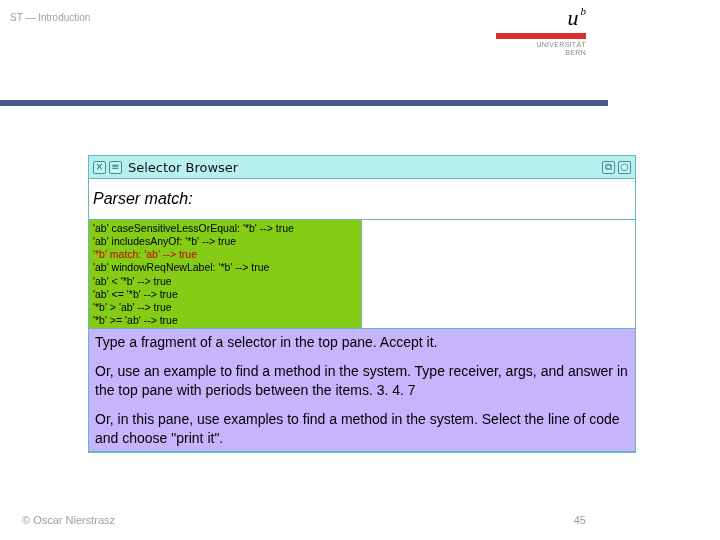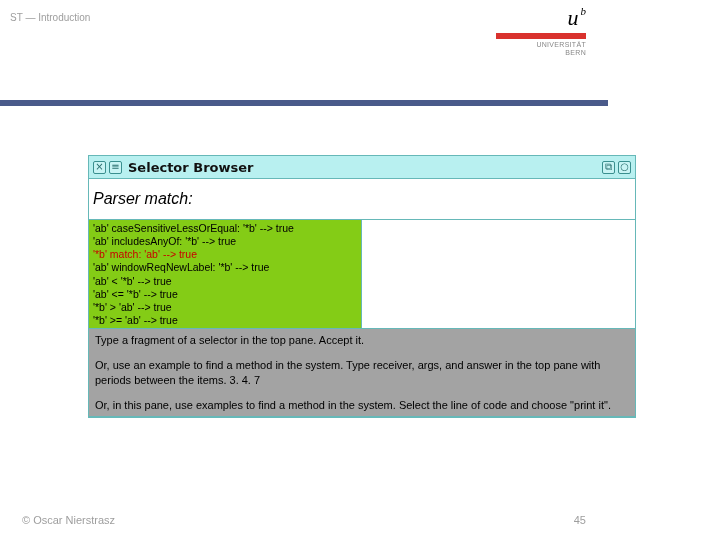--- a/index.html
+++ b/index.html
@@ -16,34 +16,34 @@
   .logo-u .b-sup { font-family: "Times New Roman", serif; font-style: italic; font-size: 11px; color: #000; position: relative; top: -10px; }
   .logo-red { height: 6px; background: #d9322e; margin-top: 2px; }
   .logo-text { text-align: right; font-size: 7px; color: #888; letter-spacing: 0.3px; line-height: 1.2; margin-top: 2px; }
   .rule { position: absolute; top: 100px; left: 0; right: 0; height: 6px; background: #4a5a8a; }
 
   
   .window { position: absolute; top: 155px; left: 88px; width: 548px; border: 1px solid #66b8b8; background: #b8f0f0; font-family: "Verdana", "DejaVu Sans", sans-serif; }
   .titlebar { display: flex; align-items: center; height: 22px; padding: 0 4px; gap: 4px; }
   .tb-left, .tb-right { display: flex; gap: 3px; align-items: center; }
   .tb-btn { width: 13px; height: 13px; border: 1px solid #3a8f8f; border-radius: 2px; display: flex; align-items: center; justify-content: center; font-size: 10px; line-height: 1; color: #2a6f6f; background: #c8f4f4; }
-  .tb-title { flex: 1; font-weight: bold; font-size: 13px; color: #111; padding-left: 2px; }
+  .tb-title { flex: 1; font-weight: normal; font-size: 13px; color: #111; padding-left: 2px; }
 
   .top-panes { display: flex; border-top: 1px solid #66b8b8; border-bottom: 1px solid #66b8b8; background: #fff; }
   .input-pane { width: 50%; border-right: 1px solid #66b8b8; padding: 2px 4px; min-height: 38px; font-family: "Courier New", monospace; font-size: 11px; }
   .input-pane .sel { background: #b8f0a8; }
   .match-pane { width: 50%; padding: 10px 4px; min-height: 38px; font-family: "Verdana", sans-serif; font-size: 16px; line-height: 1.25; font-style: italic; }
 
   .results-wrap { display: flex; border-bottom: 1px solid #66b8b8; background: #84cc16; }
   .results-pane { width: 50%; border-right: 1px solid #66b8b8; padding: 2px 4px; font-family: "Verdana", sans-serif; font-size: 10.5px; line-height: 1.25; height: 108px; overflow: hidden; }
   .results-pane .row { white-space: nowrap; }
   .results-pane .row.hl { color: #c80000; }
   .right-empty { width: 50%; background: #fff; }
 
-  .help-pane { background: #a3a3a3; padding: 4px 6px; font-family: "Verdana", sans-serif; font-size: 11px; line-height: 1.35; border-bottom: 1px solid #66b8b8; }
+  .help-pane { background: #c4b5fd; padding: 4px 6px; font-family: "Verdana", sans-serif; font-size: 14px; line-height: 1.35; border-bottom: 1px solid #66b8b8; }
   .help-pane p { margin-bottom: 10px; }
   .help-pane p.last { margin-bottom: 0; }
 
   .footer-area { position: absolute; bottom: 14px; left: 0; right: 0; display: flex; justify-content: space-between; padding: 0 22px; font-size: 11px; color: #9e9e9e; }
 </style>
 </head>
 <body>
 
 <div class="page">
 

